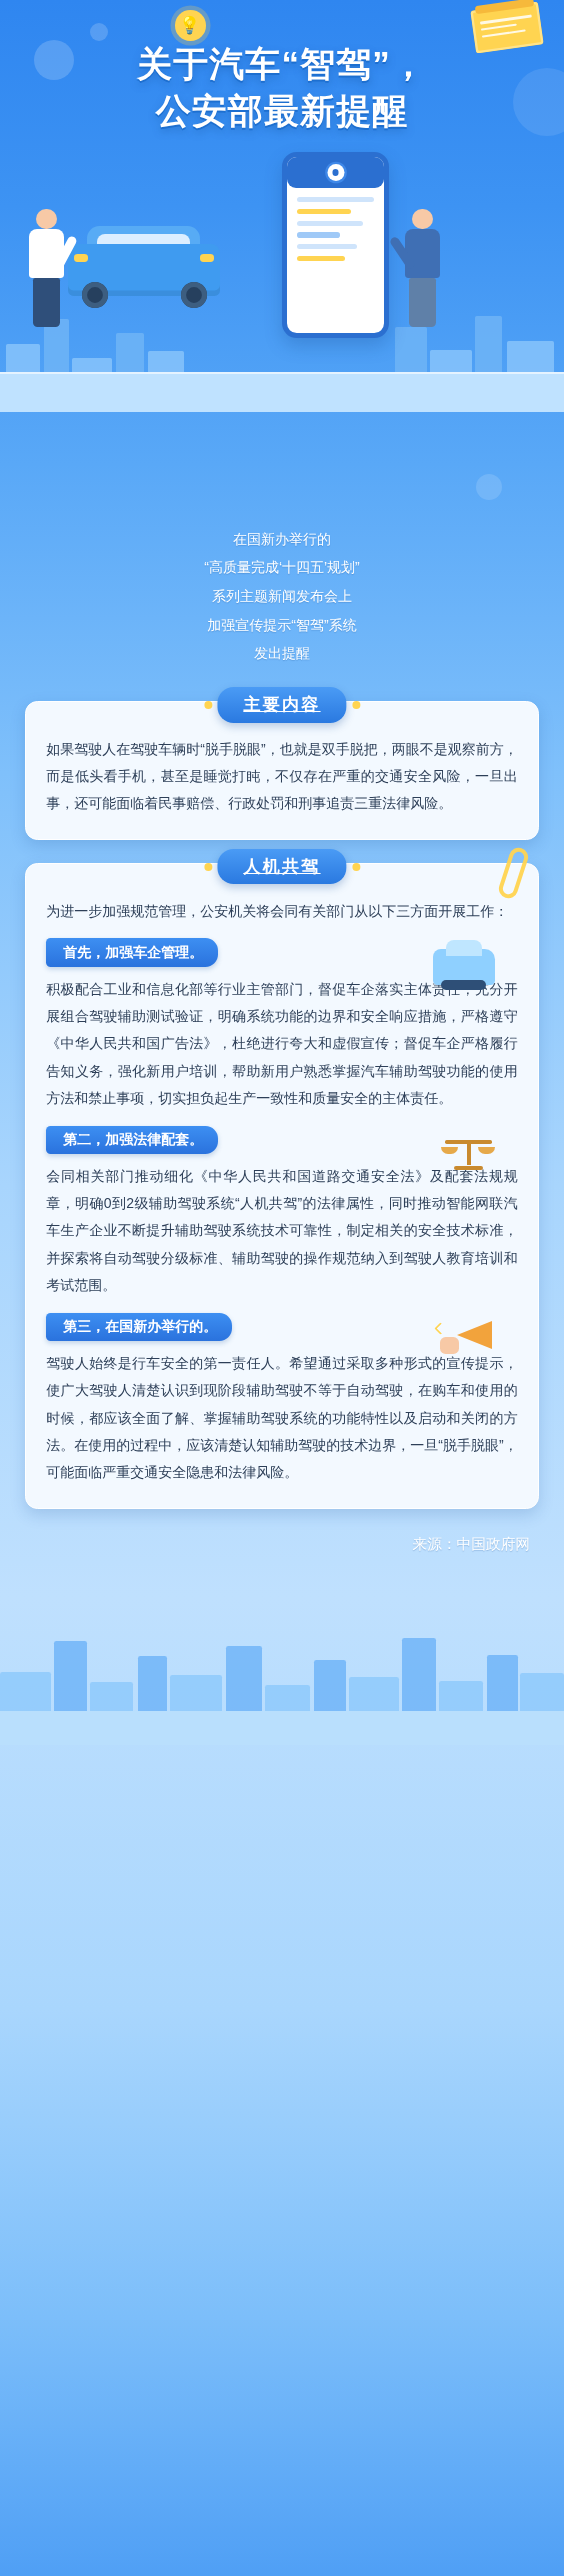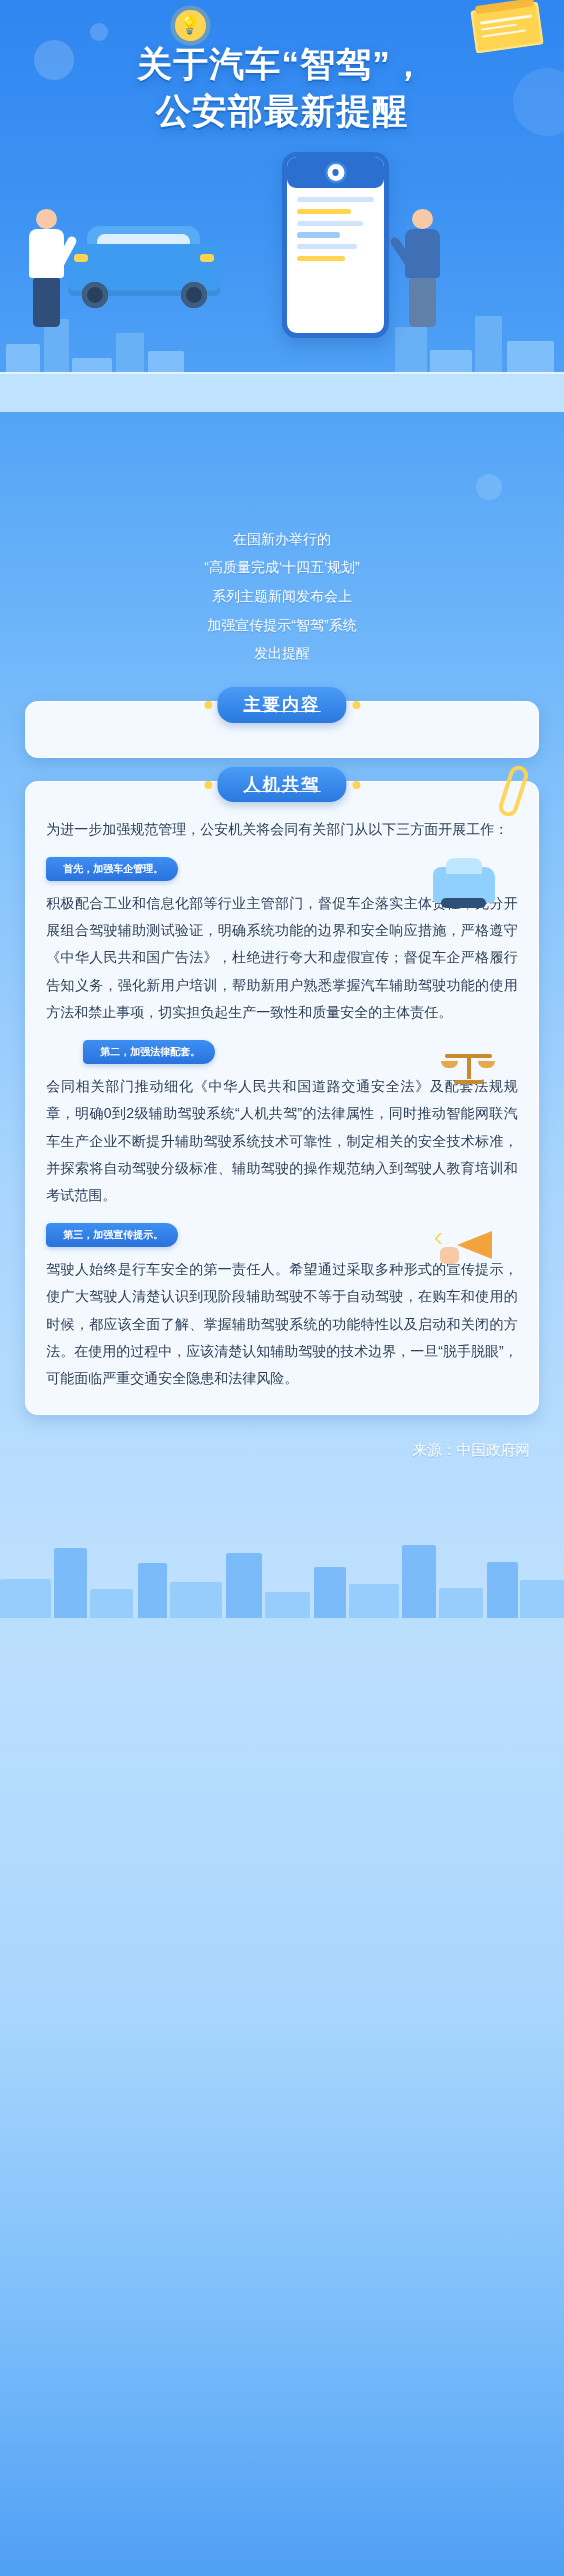--- a/index.html
+++ b/index.html
@@ -216,21 +216,21 @@
     text-indent: 0;
   }
   .para:last-child { margin-bottom: 0; }
 
   
   .sub-head {
     display: inline-block;
     position: relative;
     background: linear-gradient(180deg,#3d8ff2 0%, #2a72dd 100%);
     color: #ffffff;
-    font-size: 10px;
+    font-size: 14px;
     font-weight: bold;
     padding: 5.1px 14.7px 5.1px 17px;
     border-radius: 4.5px 12.4px 12.4px 4.5px;
     margin: 14.7px 0 9px;
     box-shadow: 0 2.3px 5.6px rgba(25,80,150,0.22);
   }
   .sub-head:first-of-type { margin-top: 4.5px; }
 
   .sub-art {
     position: absolute;
@@ -391,48 +391,49 @@
   <div class="intro">
     <div>在国新办举行的</div>
     <div>“高质量完成‘十四五’规划”</div>
     <div>系列主题新闻发布会上</div>
     <div>加强宣传提示“智驾”系统</div>
     <div>发出提醒</div>
   </div>
 
   <div class="card">
     <div class="card-title">主要内容</div>
+    <p class="para">如果驾驶人在驾驶车辆时“脱手脱眼”，也就是双手脱把，两眼不是观察前方，而是低头看手机，甚至是睡觉打盹，不仅存在严重的交通安全风险，一旦出事，还可能面临着民事赔偿、行政处罚和刑事追责三重法律风险。</p>
   </div>
 
   <div class="card">
     <div class="card-title">人机共驾</div>
     <span class="clip"></span>
 
     <p class="para">为进一步加强规范管理，公安机关将会同有关部门从以下三方面开展工作：</p>
 
     <div style="position:relative;">
       <div class="sub-head">首先，加强车企管理。</div>
       <span class="sub-art art-car" style="top:14.7px;"></span>
     </div>
     <p class="para">积极配合工业和信息化部等行业主管部门，督促车企落实主体责任，充分开展组合驾驶辅助测试验证，明确系统功能的边界和安全响应措施，严格遵守《中华人民共和国广告法》，杜绝进行夸大和虚假宣传；督促车企严格履行告知义务，强化新用户培训，帮助新用户熟悉掌握汽车辅助驾驶功能的使用方法和禁止事项，切实担负起生产一致性和质量安全的主体责任。</p>
 
-    <div style="position:relative;margin-left:37px;">
+    <div style="position:relative;">
       <div class="sub-head">第二，加强法律配套。</div>
       <span class="sub-art art-scale" style="top:9px;">
         <span class="bar"></span>
           <span class="post"></span>
           <span class="base"></span>
         <span class="pan l"></span>
           <span class="pan r"></span>
       </span>
     </div>
     <p class="para">会同相关部门推动细化《中华人民共和国道路交通安全法》及配套法规规章，明确0到2级辅助驾驶系统“人机共驾”的法律属性，同时推动智能网联汽车生产企业不断提升辅助驾驶系统技术可靠性，制定相关的安全技术标准，并探索将自动驾驶分级标准、辅助驾驶的操作规范纳入到驾驶人教育培训和考试范围。</p>
 
     <div style="position:relative;">
-      <div class="sub-head">第三，加强宣传提示。</div>
+      <div class="sub-head">第三，在国新办举行的。</div>
       <span class="sub-art art-horn" style="top:6.8px;">
         <span class="cone"></span>
           <span class="hand"></span>
           <span class="wave"></span>
       </span>
     </div>
     <p class="para">驾驶人始终是行车安全的第一责任人。希望通过采取多种形式的宣传提示，使广大驾驶人清楚认识到现阶段辅助驾驶不等于自动驾驶，在购车和使用的时候，都应该全面了解、掌握辅助驾驶系统的功能特性以及启动和关闭的方法。在使用的过程中，应该清楚认知辅助驾驶的技术边界，一旦“脱手脱眼”，可能面临严重交通安全隐患和法律风险。</p>
   </div>
 
   <div class="source">来源：中国政府网</div>

